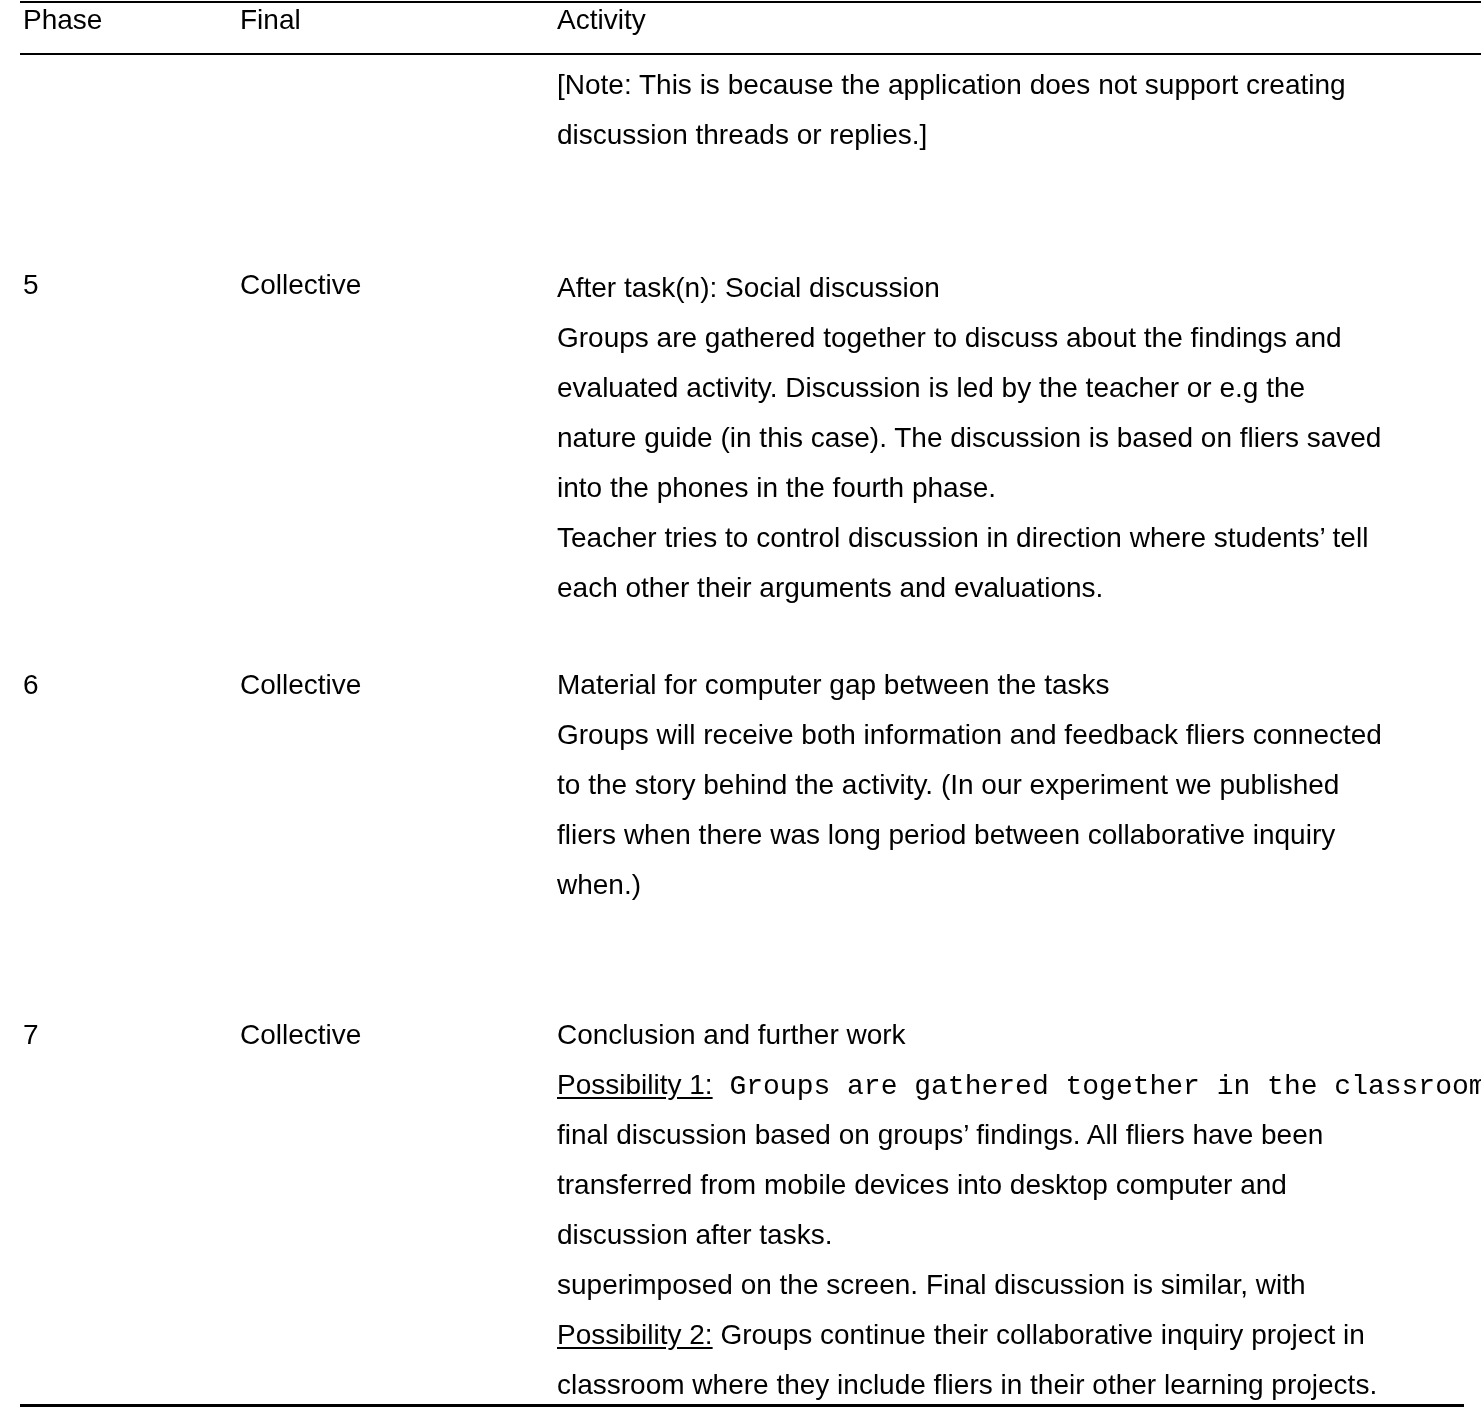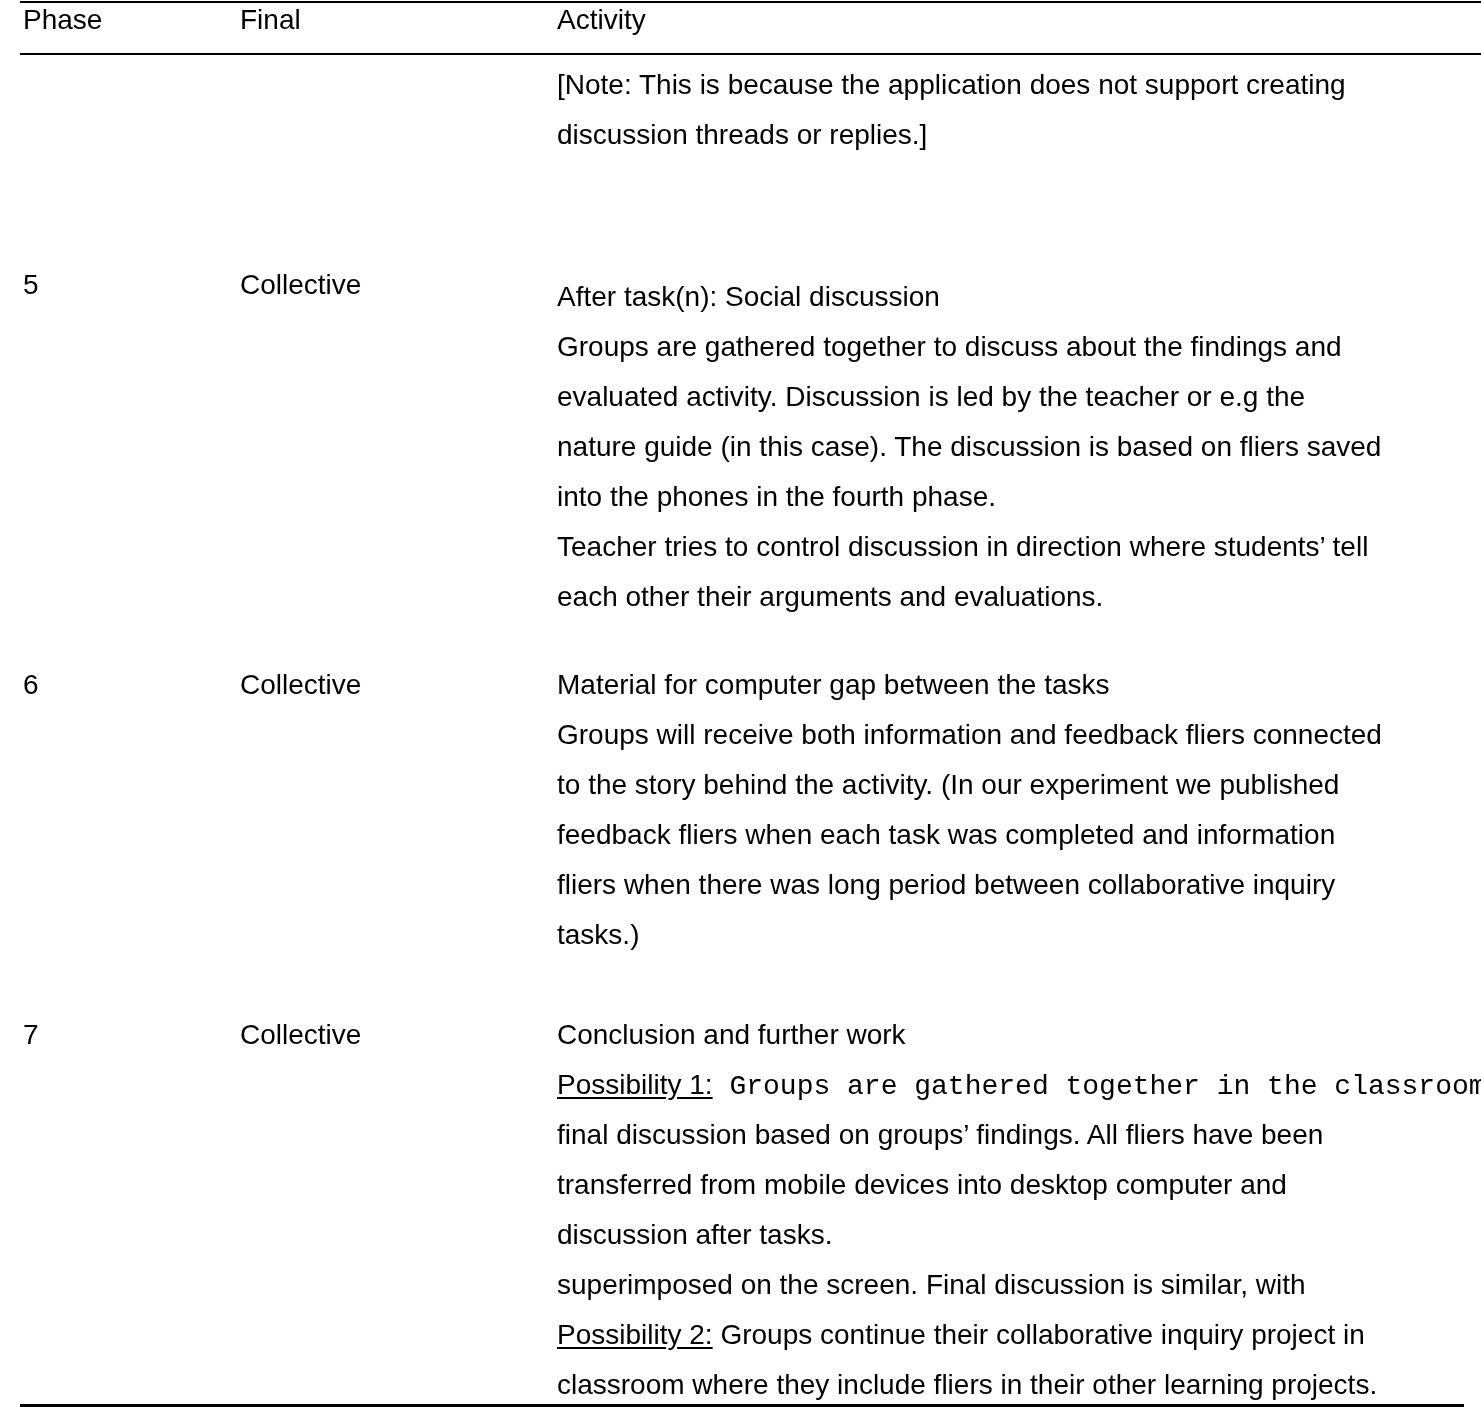--- a/index.html
+++ b/index.html
@@ -30,41 +30,40 @@
 <div class="rule mid"></div>
 
 <div class="cell col-activity" style="top:60px;">
   <span class="line">[Note: This is because the application does not support creating</span>
   <span class="line">discussion threads or replies.]</span>
 </div>
 
 <div>
   <div class="cell col-phase" style="top:260px;">5</div>
   <div class="cell col-level" style="top:260px;">Collective</div>
-  <div class="cell col-activity" style="top:272px;">
+  <div class="cell col-activity" style="top:263px;">
     <span class="line">After task(n): Social discussion</span>
     <span class="line">Groups are gathered together to discuss about the findings and</span>
     <span class="line">evaluated activity. Discussion is led by the teacher or e.g the</span>
     <span class="line">nature guide (in this case). The discussion is based on fliers saved</span>
     <span class="line">into the phones in the fourth phase.</span>
     <span class="line">Teacher tries to control discussion in direction where students’ tell</span>
     <span class="line">each other their arguments and evaluations.</span>
   </div>
 </div>
 
 <div>
   <div class="cell col-phase" style="top:660px;">6</div>
   <div class="cell col-level" style="top:660px;">Collective</div>
   <div class="cell col-activity" style="top:660px;">
     <span class="line">Material for computer gap between the tasks</span>
     <span class="line">Groups will receive both information and feedback fliers connected</span>
     <span class="line">to the story behind the activity. (In our experiment we published</span>
-    <span class="line">feedback fliers when each task was completed and information</span>
     <span class="line">fliers when there was long period between collaborative inquiry</span>
-    <span class="line">tasks.)</span>
+    <span class="line">when.)</span>
   </div>
 </div>
 
 <div>
   <div class="cell col-phase" style="top:1010px;">7</div>
   <div class="cell col-level" style="top:1010px;">Collective</div>
   <div class="cell col-activity" style="top:1010px;">
     <span class="line">Conclusion and further work</span>
     <span class="line"><span class="u">Possibility 1:</span><span style="white-space: pre; font-family: Liberation Mono, monospace;"> Groups are gathered together in the classroom for</span></span>
     <span class="line">final discussion based on groups’ findings. All fliers have been</span>

